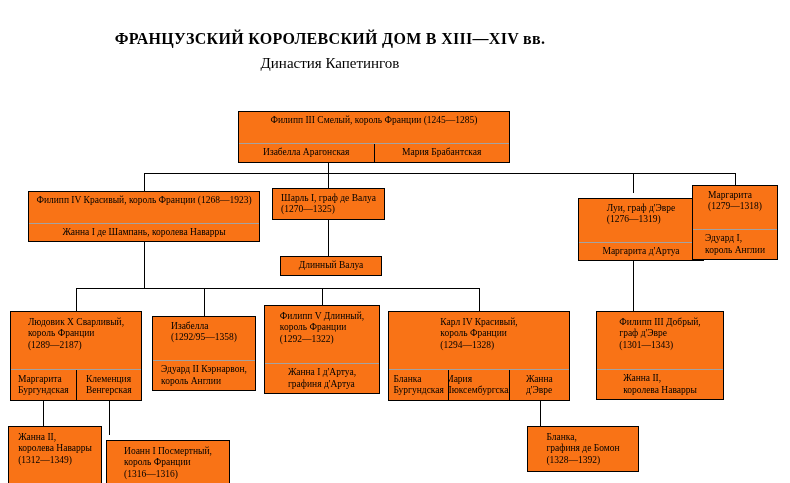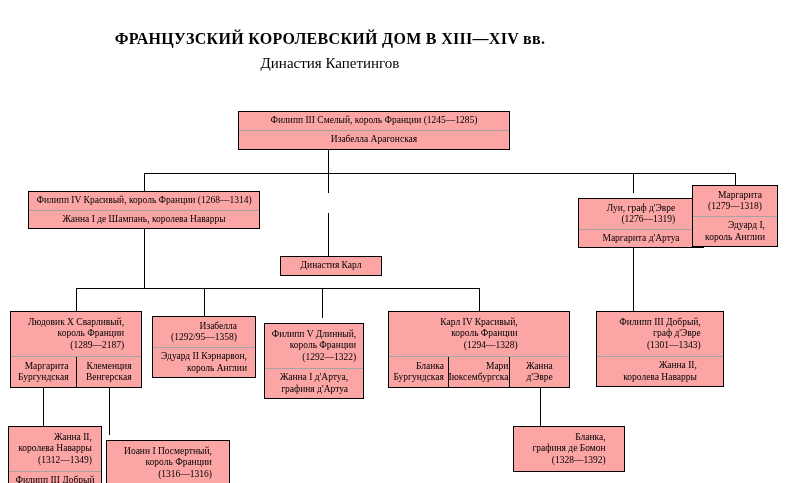--- a/index.html
+++ b/index.html
@@ -3,22 +3,22 @@
 <meta charset="utf-8">
 <style>
   * { margin:0; padding:0; box-sizing:border-box; }
   html,body { background:#ffffff; }
   body { font-family:"Liberation Serif", serif; color:#000; }
   .canvas { position:relative; width:790px; height:483px; background:#fff; overflow:hidden;margin-top:23px; }
   .title { position:absolute; left:0; top:7px; width:660px; text-align:center;
            font-size:16px; font-weight:bold; letter-spacing:0.3px; }
   .subtitle { position:absolute; left:0; top:32px; width:660px; text-align:center; font-size:15px; }
   .connectors { position:absolute; left:0; top:0; z-index:0; }
-  .node { position:absolute; z-index:1; background:#fca5a5; border:1px solid #000;
-          display:flex; flex-direction:column; font-size:9.5px; line-height:1.18; text-align:right; }
+  .node { position:absolute; z-index:1; background:#f97316; border:1px solid #000;
+          display:flex; flex-direction:column; font-size:9.5px; line-height:1.18; text-align:left;gap:13px; }
   .node > * + * { border-top:1px solid #a3a3a3; }
   .row { display:flex; }
   .row > .cell { flex:1; min-width:0; }
   .row > .cell + .cell { border-left:1px solid #000; }
   .cell { display:flex; align-items:center; justify-content:center;
           white-space:pre-line; padding:1px 2px; overflow:hidden; }
   .c1 { height:18px; }
   .c2 { height:30px; }
   .c3 { height:44px; }
 </style>
@@ -46,44 +46,49 @@
     <line x1="633.5" y1="205" x2="633.5" y2="295"></line>
     <line x1="43.5" y1="358" x2="43.5" y2="410"></line>
     <line x1="109.5" y1="358" x2="109.5" y2="412"></line>
     <line x1="540.5" y1="358" x2="540.5" y2="410"></line>
   </svg>
 
   <div class="node" style="left:238px;top:88px;width:272px">
     <div class="cell c1">Филипп III Смелый, король Франции (1245—1285)</div>
     <div class="row">
       <div class="cell c1">Изабелла Арагонская</div>
+      <div class="cell c1">Мария Брабантская</div>
     </div>
   </div>
 
   <div class="node" style="left:28px;top:168px;width:232px">
-    <div class="cell c1">Филипп IV Красивый, король Франции (1268—1314)</div>
+    <div class="cell c1">Филипп IV Красивый, король Франции (1268—1923)</div>
     <div class="cell c1">Жанна I де Шампань, королева Наварры</div>
   </div>
 
+  <div class="node" style="left:272px;top:165px;width:113px">
+    <div class="cell c2">Шарль I, граф де Валуа
+(1270—1325)</div>
+  </div>
 
   <div class="node" style="left:578px;top:175px;width:126px">
     <div class="cell c2">Луи, граф д'Эвре
 (1276—1319)</div>
     <div class="cell c1">Маргарита д'Артуа</div>
   </div>
 
   <div class="node" style="left:692px;top:162px;width:86px">
     <div class="cell c2">Маргарита
 (1279—1318)</div>
     <div class="cell c2">Эдуард I,
 король Англии</div>
   </div>
 
   <div class="node" style="left:280px;top:233px;width:102px">
-    <div class="cell c1">Династия Карл</div>
+    <div class="cell c1">Длинный Валуа</div>
   </div>
 
   <div class="node" style="left:10px;top:288px;width:132px">
     <div class="cell c3">Людовик X Сварливый,
 король Франции
 (1289—2187)</div>
     <div class="row">
       <div class="cell c2">Маргарита
 Бургундская</div>
       <div class="cell c2">Клеменция
@@ -91,21 +96,21 @@
     </div>
   </div>
 
   <div class="node" style="left:152px;top:293px;width:104px">
     <div class="cell c2">Изабелла
 (1292/95—1358)</div>
     <div class="cell c2">Эдуард II Кэрнарвон,
 король Англии</div>
   </div>
 
-  <div class="node" style="left:264px;top:300px;width:100px">
+  <div class="node" style="left:264px;top:282px;width:116px">
     <div class="cell c3">Филипп V Длинный,
 король Франции
 (1292—1322)</div>
     <div class="cell c2">Жанна I д'Артуа,
 графиня д'Артуа</div>
   </div>
 
   <div class="node" style="left:388px;top:288px;width:182px">
     <div class="cell c3">Карл IV Красивый,
 король Франции
@@ -135,19 +140,19 @@
     <div class="cell c2">Филипп III Добрый
 граф д'Эвре</div>
   </div>
 
   <div class="node" style="left:106px;top:417px;width:124px">
     <div class="cell c3">Иоанн I Посмертный,
 король Франции
 (1316—1316)</div>
   </div>
 
-  <div class="node" style="left:513px;top:403px;width:112px">
+  <div class="node" style="left:527px;top:403px;width:112px">
     <div class="cell c3">Бланка,
 графиня де Бомон
 (1328—1392)</div>
   </div>
 
 </div>
 
 </body></html>

